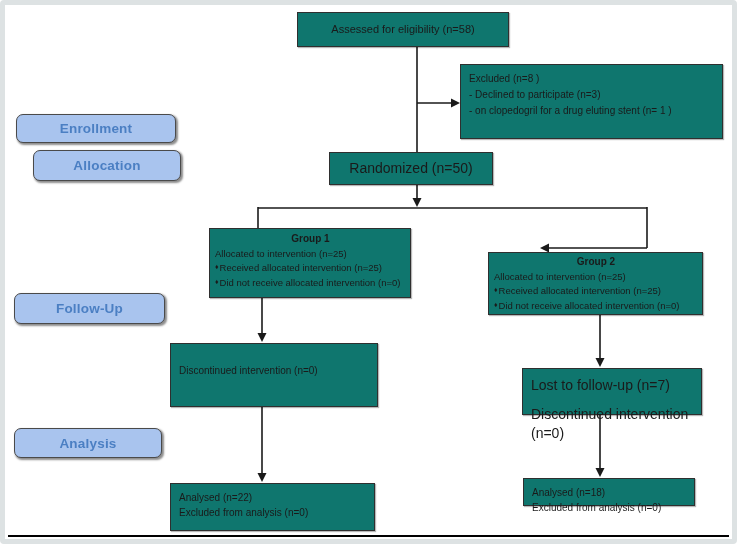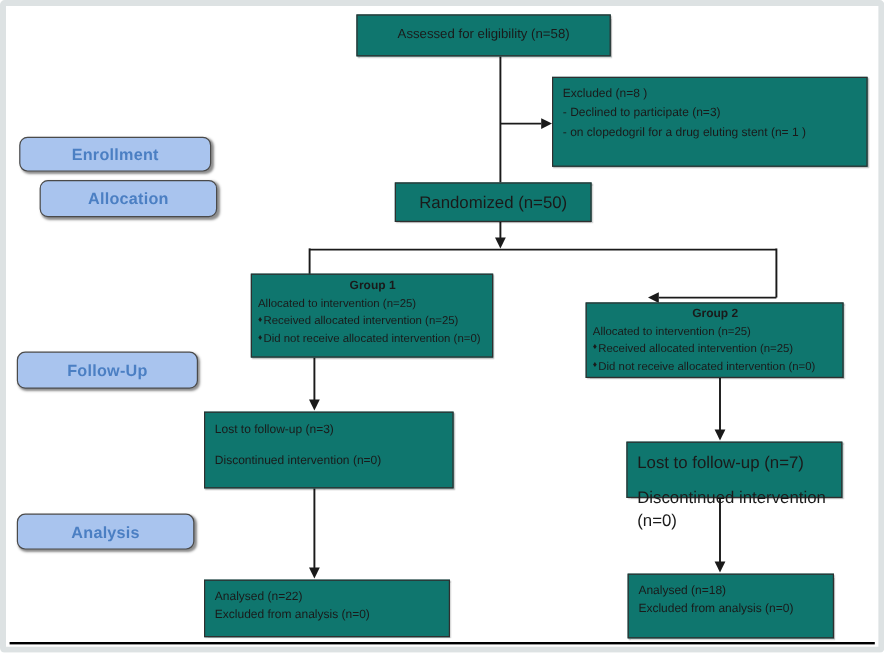--- a/index.html
+++ b/index.html
@@ -46,21 +46,21 @@
     text-align: center;
   }
   .box-assessed   { left:297px; top:12px;  width:212px; height:35px; font-size:11px; }
   .box-excluded   { left:460px; top:64px;  width:263px; height:75px; font-size:10px; padding:6px 8px 0 8px; line-height:16px; }
   .box-randomized { left:329px; top:152px; width:164px; height:33px; font-size:14px; }
   .box-group1     { left:177px; top:228px; width:202px; height:70px; font-size:9.5px; padding:3px 4px 0 5px; line-height:14.5px;margin-left:32px; }
   .box-group2     { left:488px; top:252px; width:215px; height:63px; font-size:9.5px; padding:2px 4px 0 5px; line-height:14.5px; }
   .box-followup-left  { left:170px; top:343px; width:208px; height:64px; font-size:10px; padding:8px 6px 0 8px; }
   .box-followup-right { left:522px; top:368px; width:180px; height:47px; font-size:14px; padding:7px 6px 0 8px; }
   .box-analysed-left  { left:170px; top:483px; width:205px; height:48px; font-size:10px; padding:6px 6px 0 8px; line-height:15px; }
-  .box-analysed-right { left:523px; top:478px; width:172px; height:54px; font-size:10px; padding:6px 6px 0 8px; line-height:15px; }
+  .box-analysed-right { left:523px; top:478px; width:172px; height:28px; font-size:10px; padding:6px 6px 0 8px; line-height:15px; }
   .group-title { font-weight: bold; text-align: center; font-size:10px; }
   .bullet-line { display:flex; align-items:flex-start; }
   .bullet-glyph { font-size:7px; margin-right:1px; transform: translateY(-1px); }
   .fu-line2 { margin-top:12px; }
   .fu-line2.tight { margin-top:10px; }
   .stage-label {
     position: absolute;
     background: #a9c4ee;
     border: 1.6px solid #4a4a4a;
     border-radius: 7px;
@@ -154,21 +154,20 @@
       <span class="bullet-glyph">♦</span>
       <span>Received allocated intervention (n=25)</span>
     </div>
     <div class="bullet-line">
       <span class="bullet-glyph">♦</span>
       <span>Did not receive allocated intervention  (n=0)</span>
     </div>
   </div>
 
   <div class="fbox box-followup-left">
-    <div>Lost to follow-up (n=3)</div>
     <div class="fu-line2">Discontinued intervention (n=0)</div>
   </div>
 
   <div class="fbox box-followup-right">
     <div>Lost to follow-up (n=7)</div>
     <div class="fu-line2 tight">Discontinued intervention (n=0)</div>
   </div>
 
   <div class="fbox box-analysed-left">
     <div>Analysed (n=22)</div>

